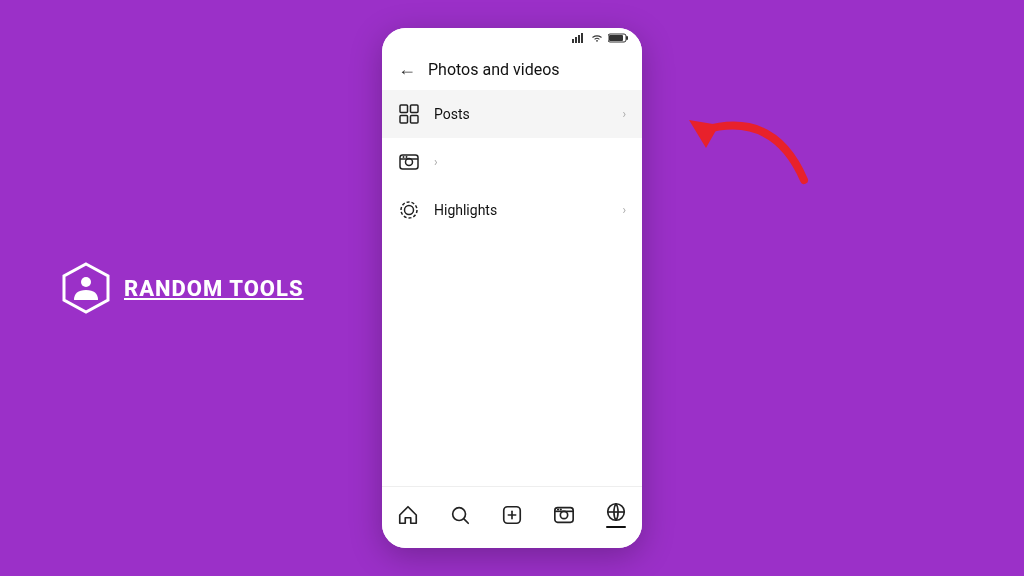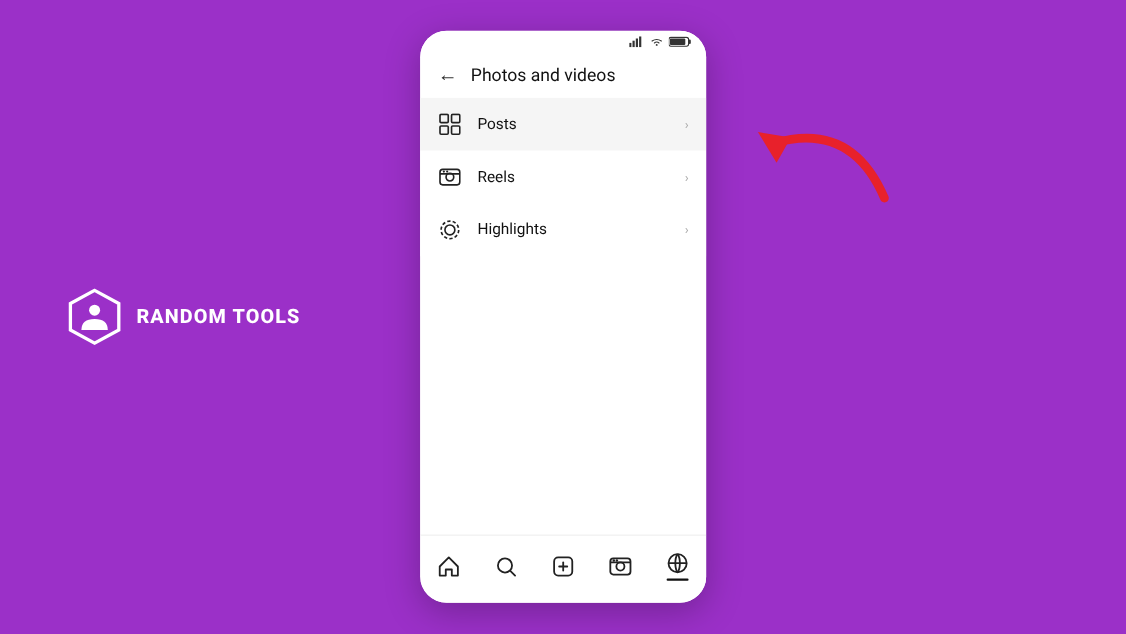--- a/index.html
+++ b/index.html
@@ -28,23 +28,24 @@
     }
 
     .brand-hexagon {
       width: 52px;
       height: 52px;
       position: relative;
     }
 
     .brand-title {
       color: white;
-      font-size: 18px;
+      font-size: 22px;
       font-weight: 800;
       letter-spacing: 1px;
+      text-decoration: underline;
     }
 
     
     .phone-container {
       width: 260px;
       height: 520px;
       background: white;
       border-radius: 24px;
       overflow: hidden;
       display: flex;
@@ -244,21 +245,20 @@
     <div class="menu-item">
       <div class="menu-icon">
         <svg width="20" height="20" viewBox="0 0 20 20" fill="none" xmlns="http://www.w3.org/2000/svg">
           <rect x="1" y="3" width="18" height="14" rx="2.5" stroke="#222" stroke-width="1.5"></rect>
           <circle cx="10" cy="10" r="3.5" stroke="#222" stroke-width="1.5"></circle>
           <line x1="1" y1="7" x2="19" y2="7" stroke="#222" stroke-width="1.5"></line>
           <circle cx="4.5" cy="5" r="1" fill="#222"></circle>
           <circle cx="7.5" cy="5" r="1" fill="#222"></circle>
         </svg>
       </div>
-      <span class="menu-label">Reels</span>
       <span class="menu-chevron">›</span>
     </div>
 
     <div class="menu-item">
       <div class="menu-icon">
         <svg width="20" height="20" viewBox="0 0 20 20" fill="none" xmlns="http://www.w3.org/2000/svg">
           <circle cx="10" cy="10" r="8" stroke="#222" stroke-width="1.5" stroke-dasharray="3 2"></circle>
           <circle cx="10" cy="10" r="4.5" stroke="#222" stroke-width="1.5"></circle>
         </svg>
       </div>

